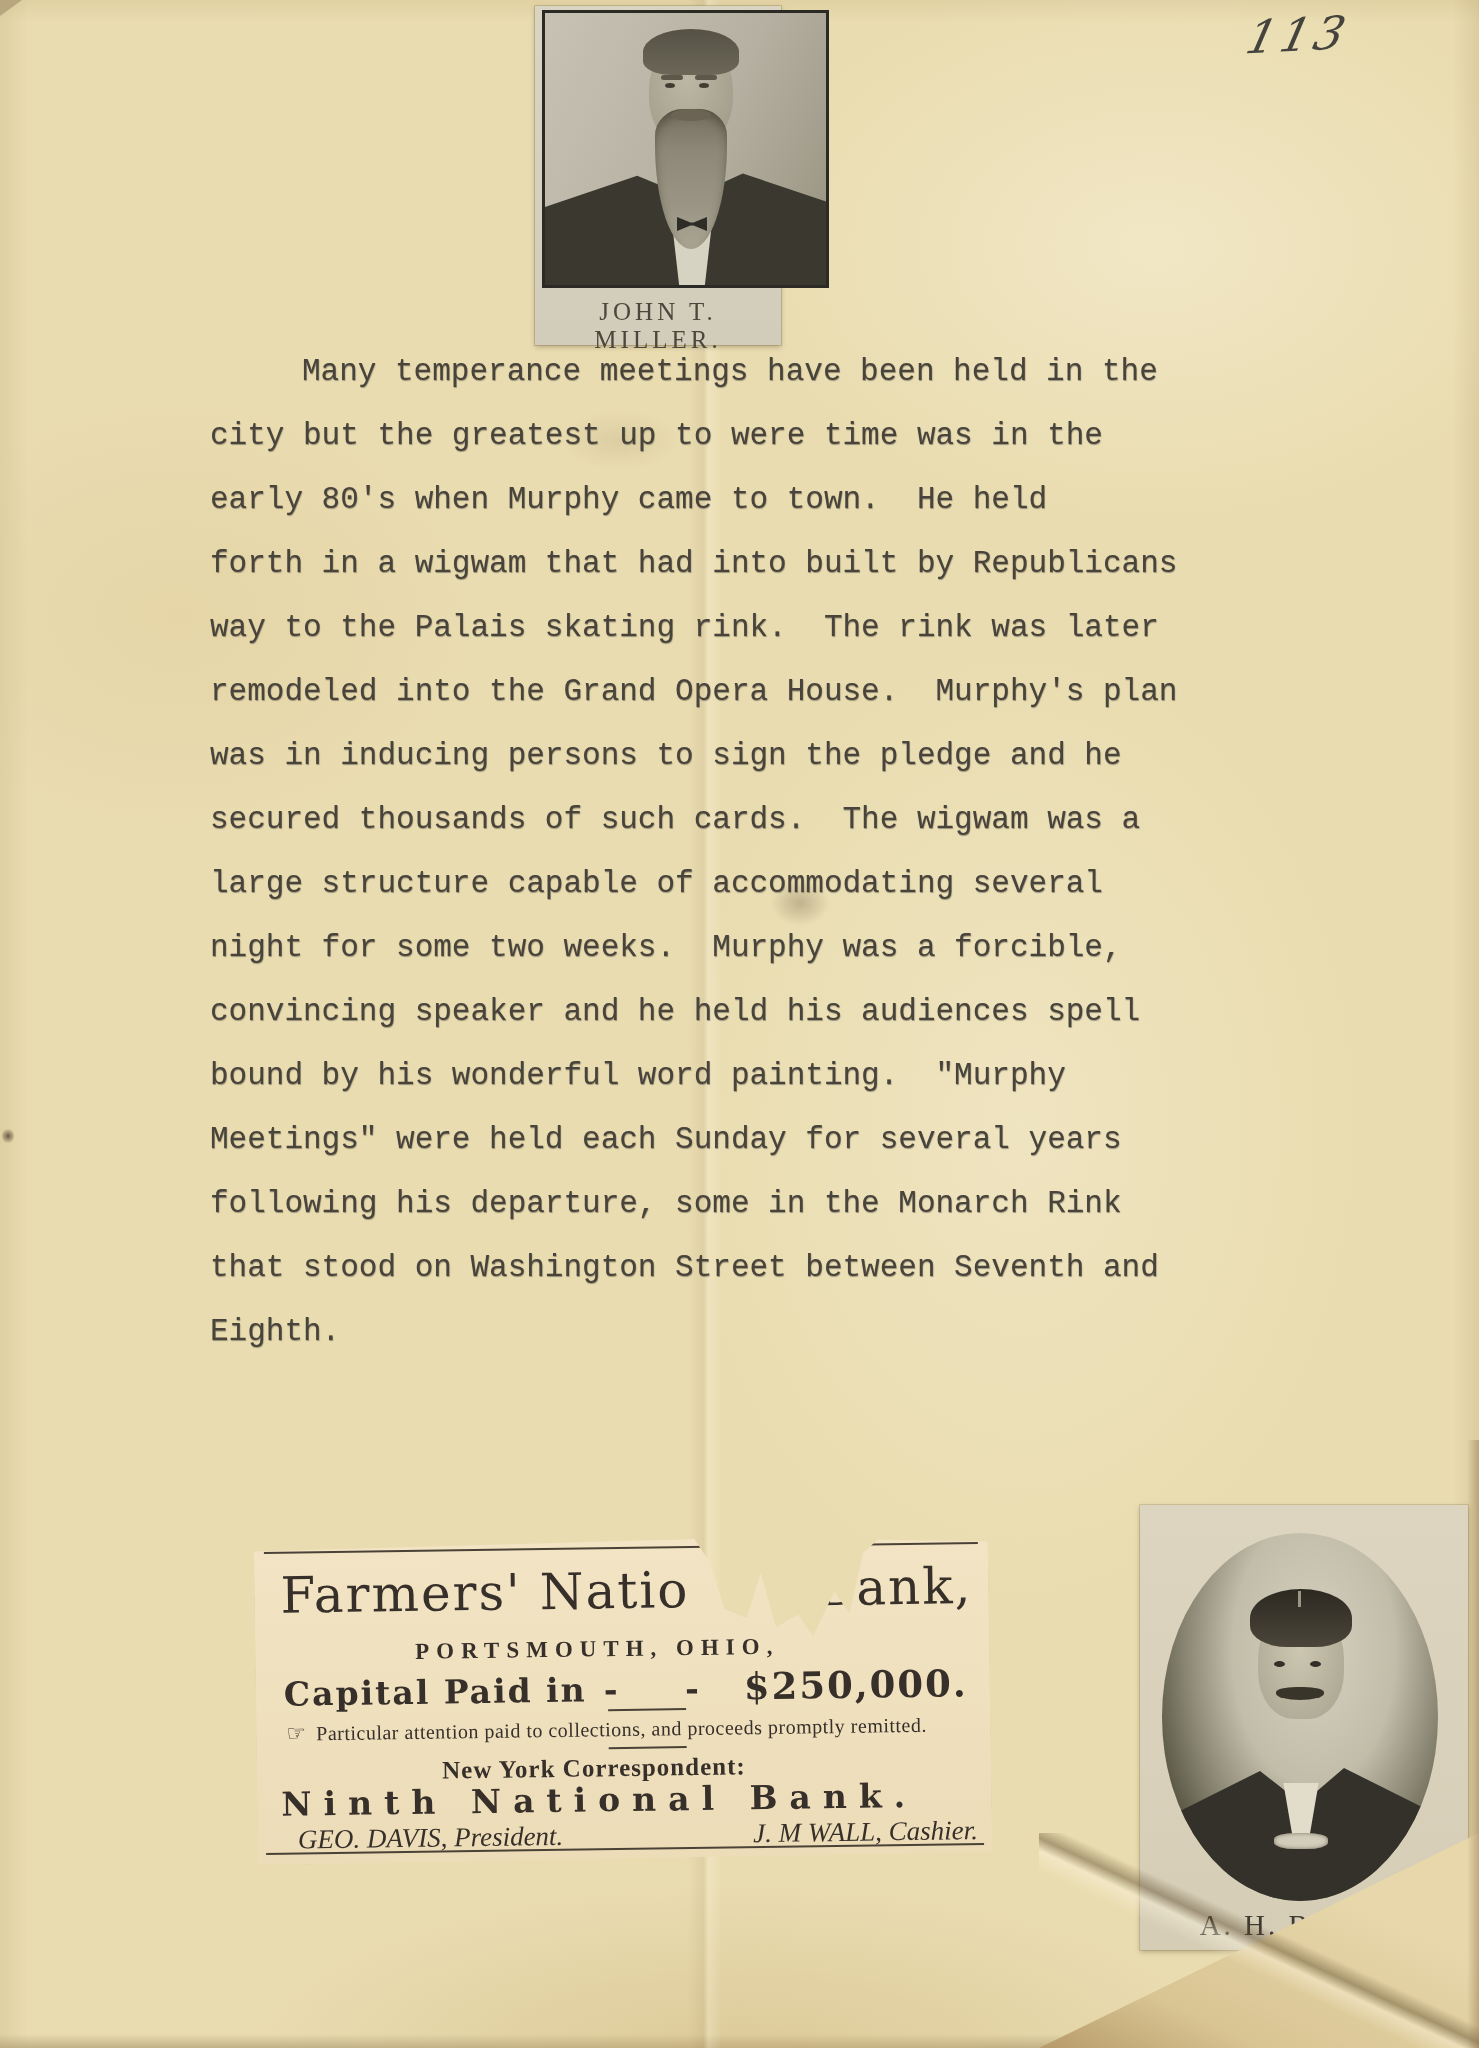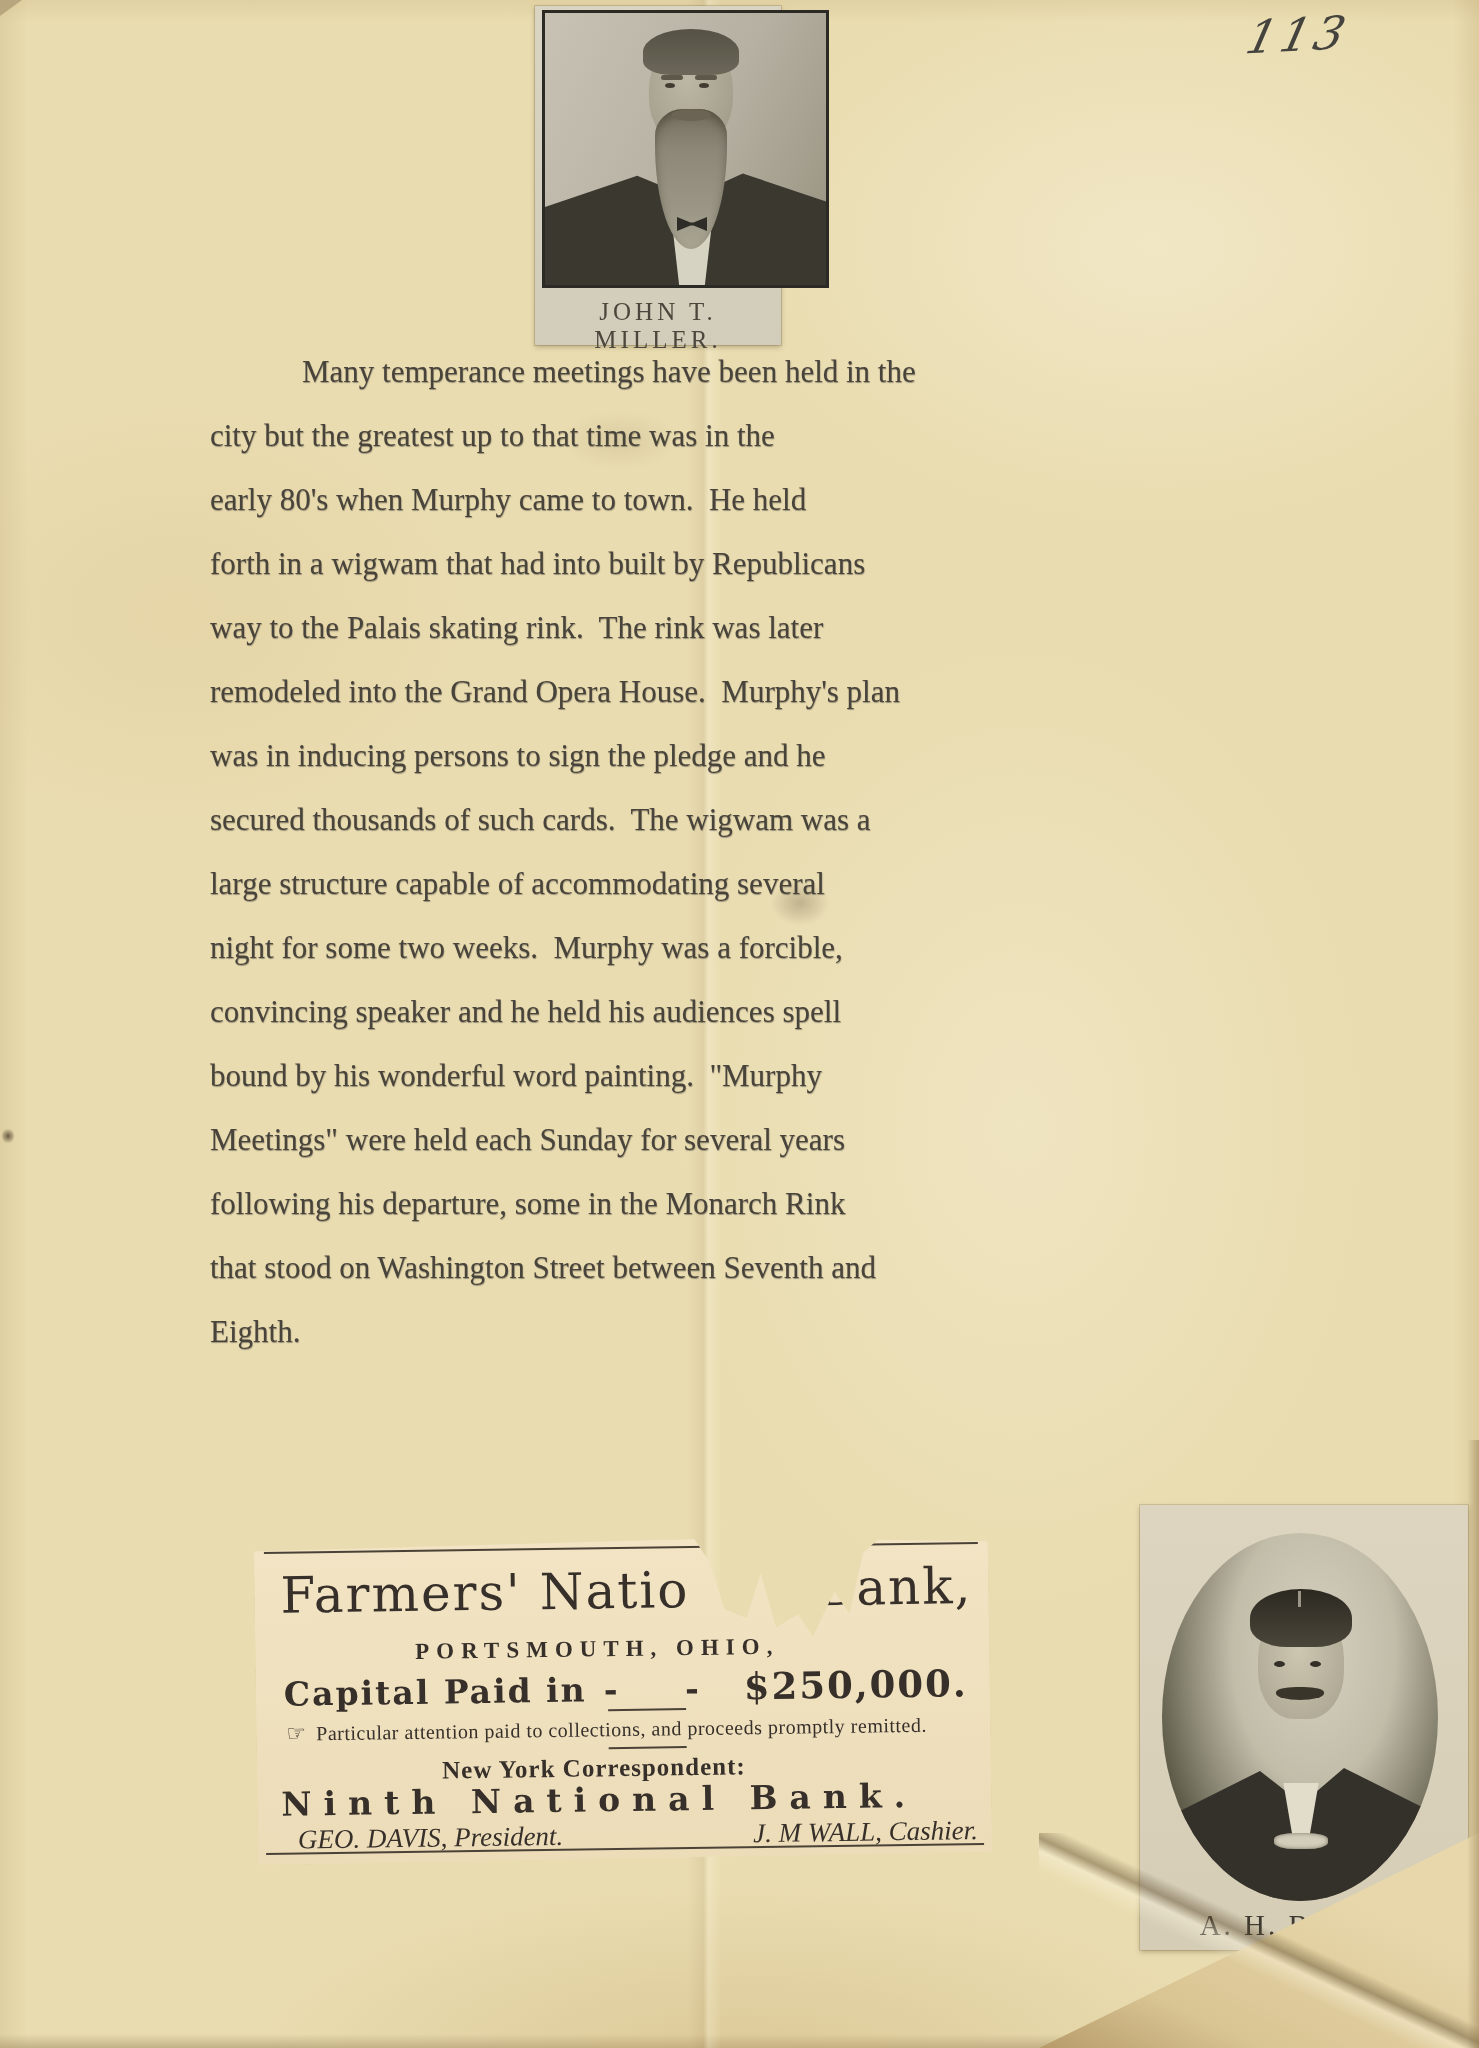--- a/index.html
+++ b/index.html
@@ -85,21 +85,21 @@
   
   .page-number{
     position:absolute;left:1248px;top:8px;
     font-family:"DejaVu Serif",serif;font-style:italic;font-size:46px;color:#45433d;
     transform:skewX(-16deg) rotate(-3deg);letter-spacing:4px;
   }
 
   
   .article{
     position:absolute;left:210px;top:340px;width:1010px;
-    font-family:Liberation Serif, serif;
+    font-family:Liberation Mono, monospace;
     font-size:31px;line-height:64px;color:#49443b;
     text-shadow:0.5px 0.6px 0.9px rgba(73,68,59,.5);
   }
   .tw-line{white-space:pre;}
   .tw-line:first-child{text-indent:92px;}
 
   
   .ad-clip{
     position:absolute;left:256px;top:1540px;width:734px;height:320px;
     background:linear-gradient(180deg,#f2e4c4,#ecdcb8);
@@ -190,21 +190,21 @@
       <div class="m-stache"></div>
       <div class="m-tie"></div>
     </div>
     <div class="miller-caption">JOHN T. MILLER.</div>
   </div>
 
   <div class="page-number">113</div>
 
   <div class="article">
     <div class="tw-line">Many temperance meetings have been held in the</div>
-    <div class="tw-line">city but the greatest up to that time was in the</div>
+    <div class="tw-line">city but the greatest up to were time was in the</div>
     <div class="tw-line">early 80's when Murphy came to town.  He held</div>
     <div class="tw-line">forth in a wigwam that had into built by Republicans</div>
     <div class="tw-line">way to the Palais skating rink.  The rink was later</div>
     <div class="tw-line">remodeled into the Grand Opera House.  Murphy's plan</div>
     <div class="tw-line">was in inducing persons to sign the pledge and he</div>
     <div class="tw-line">secured thousands of such cards.  The wigwam was a</div>
     <div class="tw-line">large structure capable of accommodating several</div>
     <div class="tw-line">night for some two weeks.  Murphy was a forcible,</div>
     <div class="tw-line">convincing speaker and he held his audiences spell</div>
     <div class="tw-line">bound by his wonderful word painting.  "Murphy</div>

